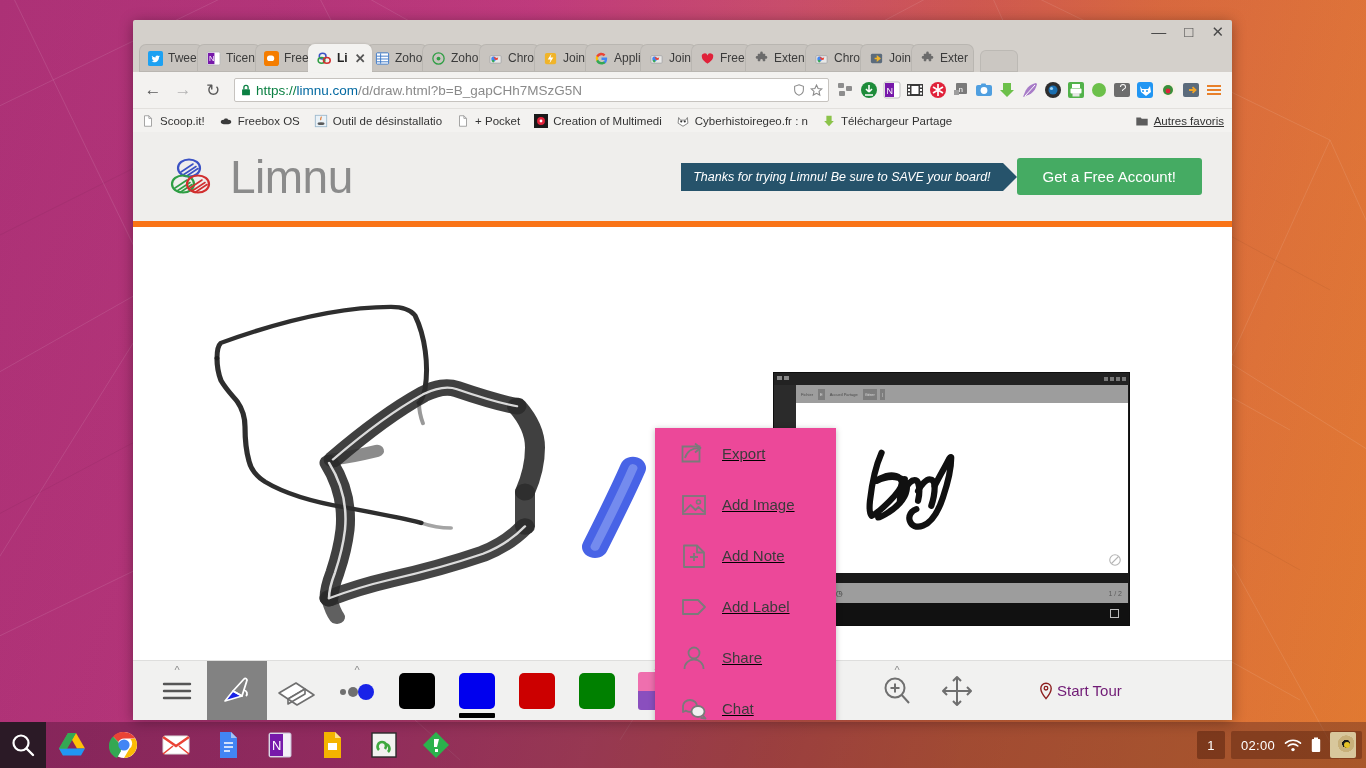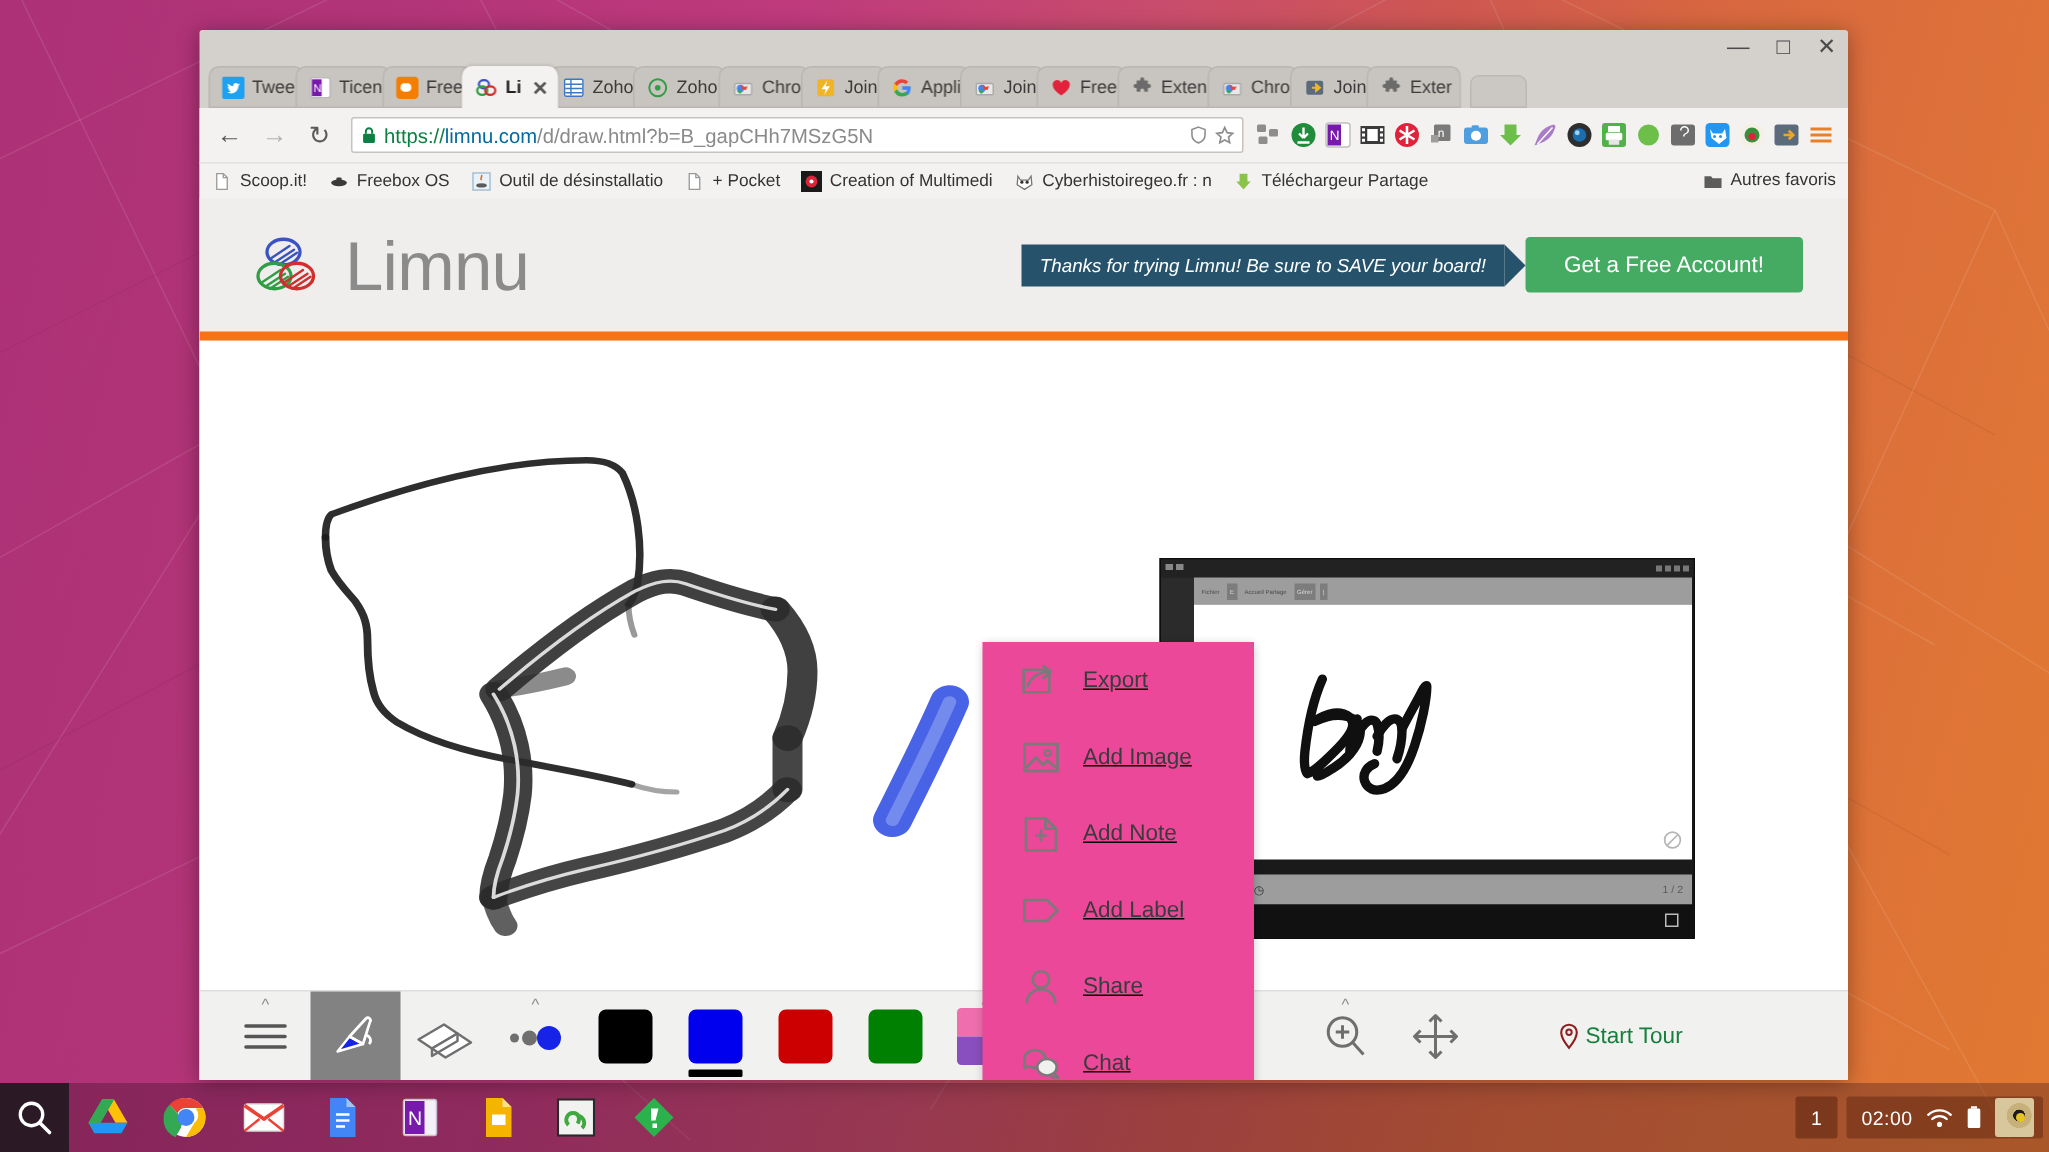--- a/index.html
+++ b/index.html
@@ -116,21 +116,21 @@
   .ext { width: 20px; height: 20px; border-radius: 2px; }
 
   
   #bookmarks {
     height: 24px; background: #f3f2f0; border-top: 1px solid #e2e0dd;
     display: flex; align-items: center; padding: 0 8px; gap: 14px;
     font-size: 11.5px; color: #333; position: relative;
   }
   .bm { display: flex; align-items: center; gap: 5px; white-space: nowrap; }
   .bm-ico { width: 14px; height: 14px; flex: 0 0 14px; }
-  #bm-other { position: absolute; right: 8px; display: flex; align-items: flex-start; gap: 5px; }
+  #bm-other { position: absolute; right: 8px; display: flex; align-items: center; gap: 5px; text-decoration: underline; }
 
   
   #page { flex: 1; background: #fff; position: relative; overflow: hidden; }
   #limnu-header {
     height: 95px; background: #efeeec; border-bottom: 6px solid #f97316;
     display: flex; align-items: center; padding: 0 32px; position: relative;
   }
   #logo-wrap { display: flex; align-items: center; gap: 9px; }
   #logo-text { font-size: 46px; color: #8b8b8b; font-weight: 400; letter-spacing: -.5px; }
   #header-right {
@@ -220,21 +220,21 @@
   .swatch.active:after {
     content: ''; position: absolute; left: 0; right: 0; bottom: -9px;
     height: 5px; background: #000; border-radius: 1px;
   }
   #palette-swatch {
     width: 38px; height: 38px; display: grid;
     grid-template-columns: 1fr 1fr; grid-template-rows: 1fr 1fr; border-radius: 3px; overflow: hidden;
   }
   #start-tour {
     margin-left: 52px; display: flex; align-items: center; gap: 4px;
-    color: #15803d; font-size: 15px; cursor: pointer; justify-content: center;
+    color: #701a75; font-size: 15px; cursor: pointer; justify-content: center;
   }
 </style>
 </head>
 <body>
 
 <div id="desktop">
 
   <svg id="wallpattern" viewBox="0 0 1366 768" preserveAspectRatio="none">
     <g stroke="#ffffff" stroke-opacity="0.10" fill="none" stroke-width="1">
       <path d="M-50 130 L300 -40 L640 150 L980 -30 L1330 140 L1420 340"></path>

